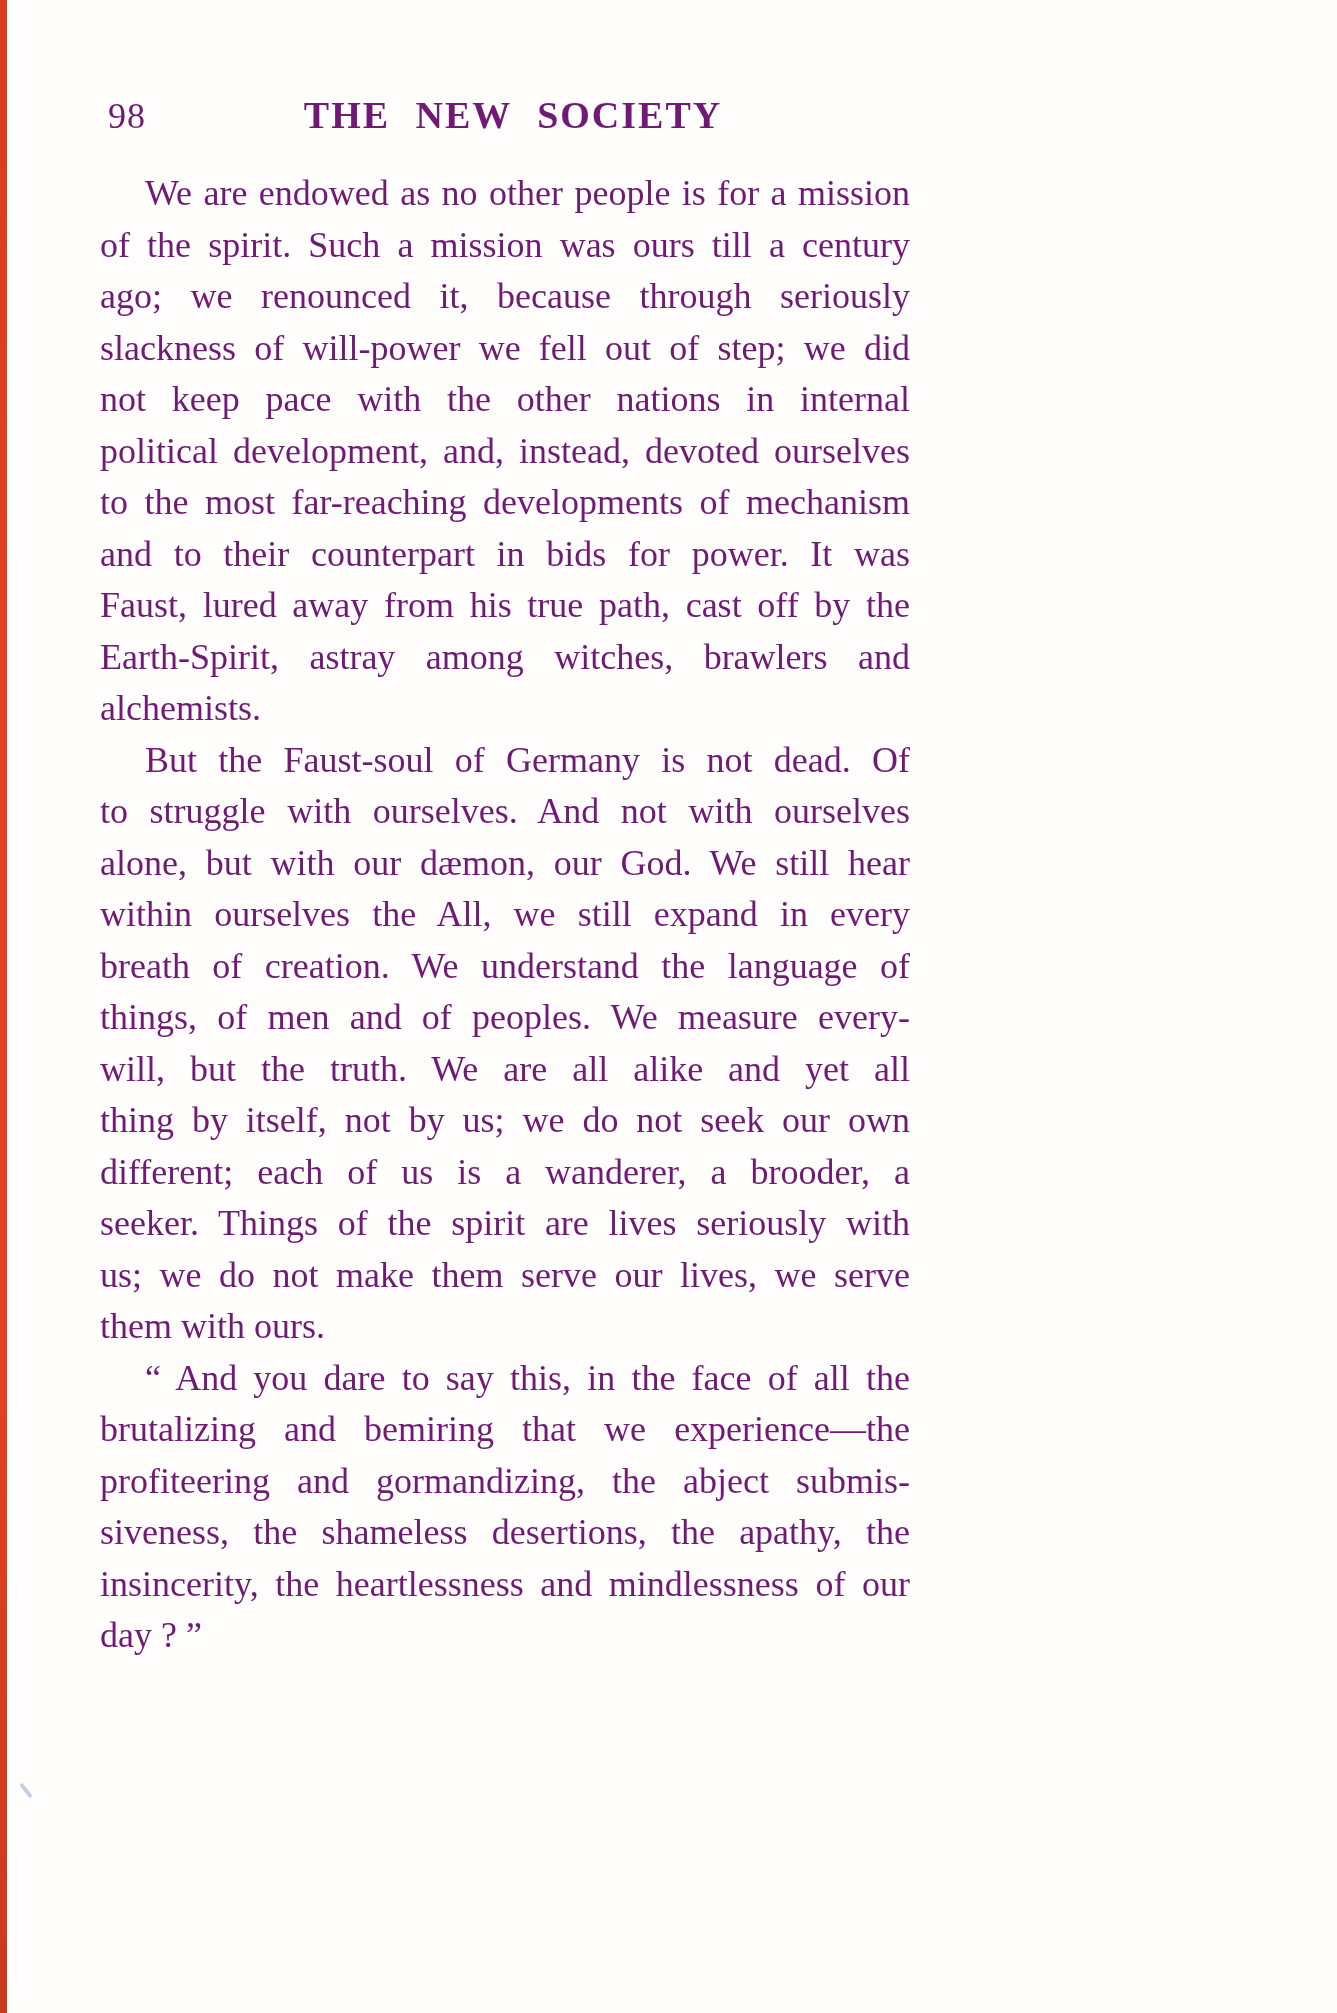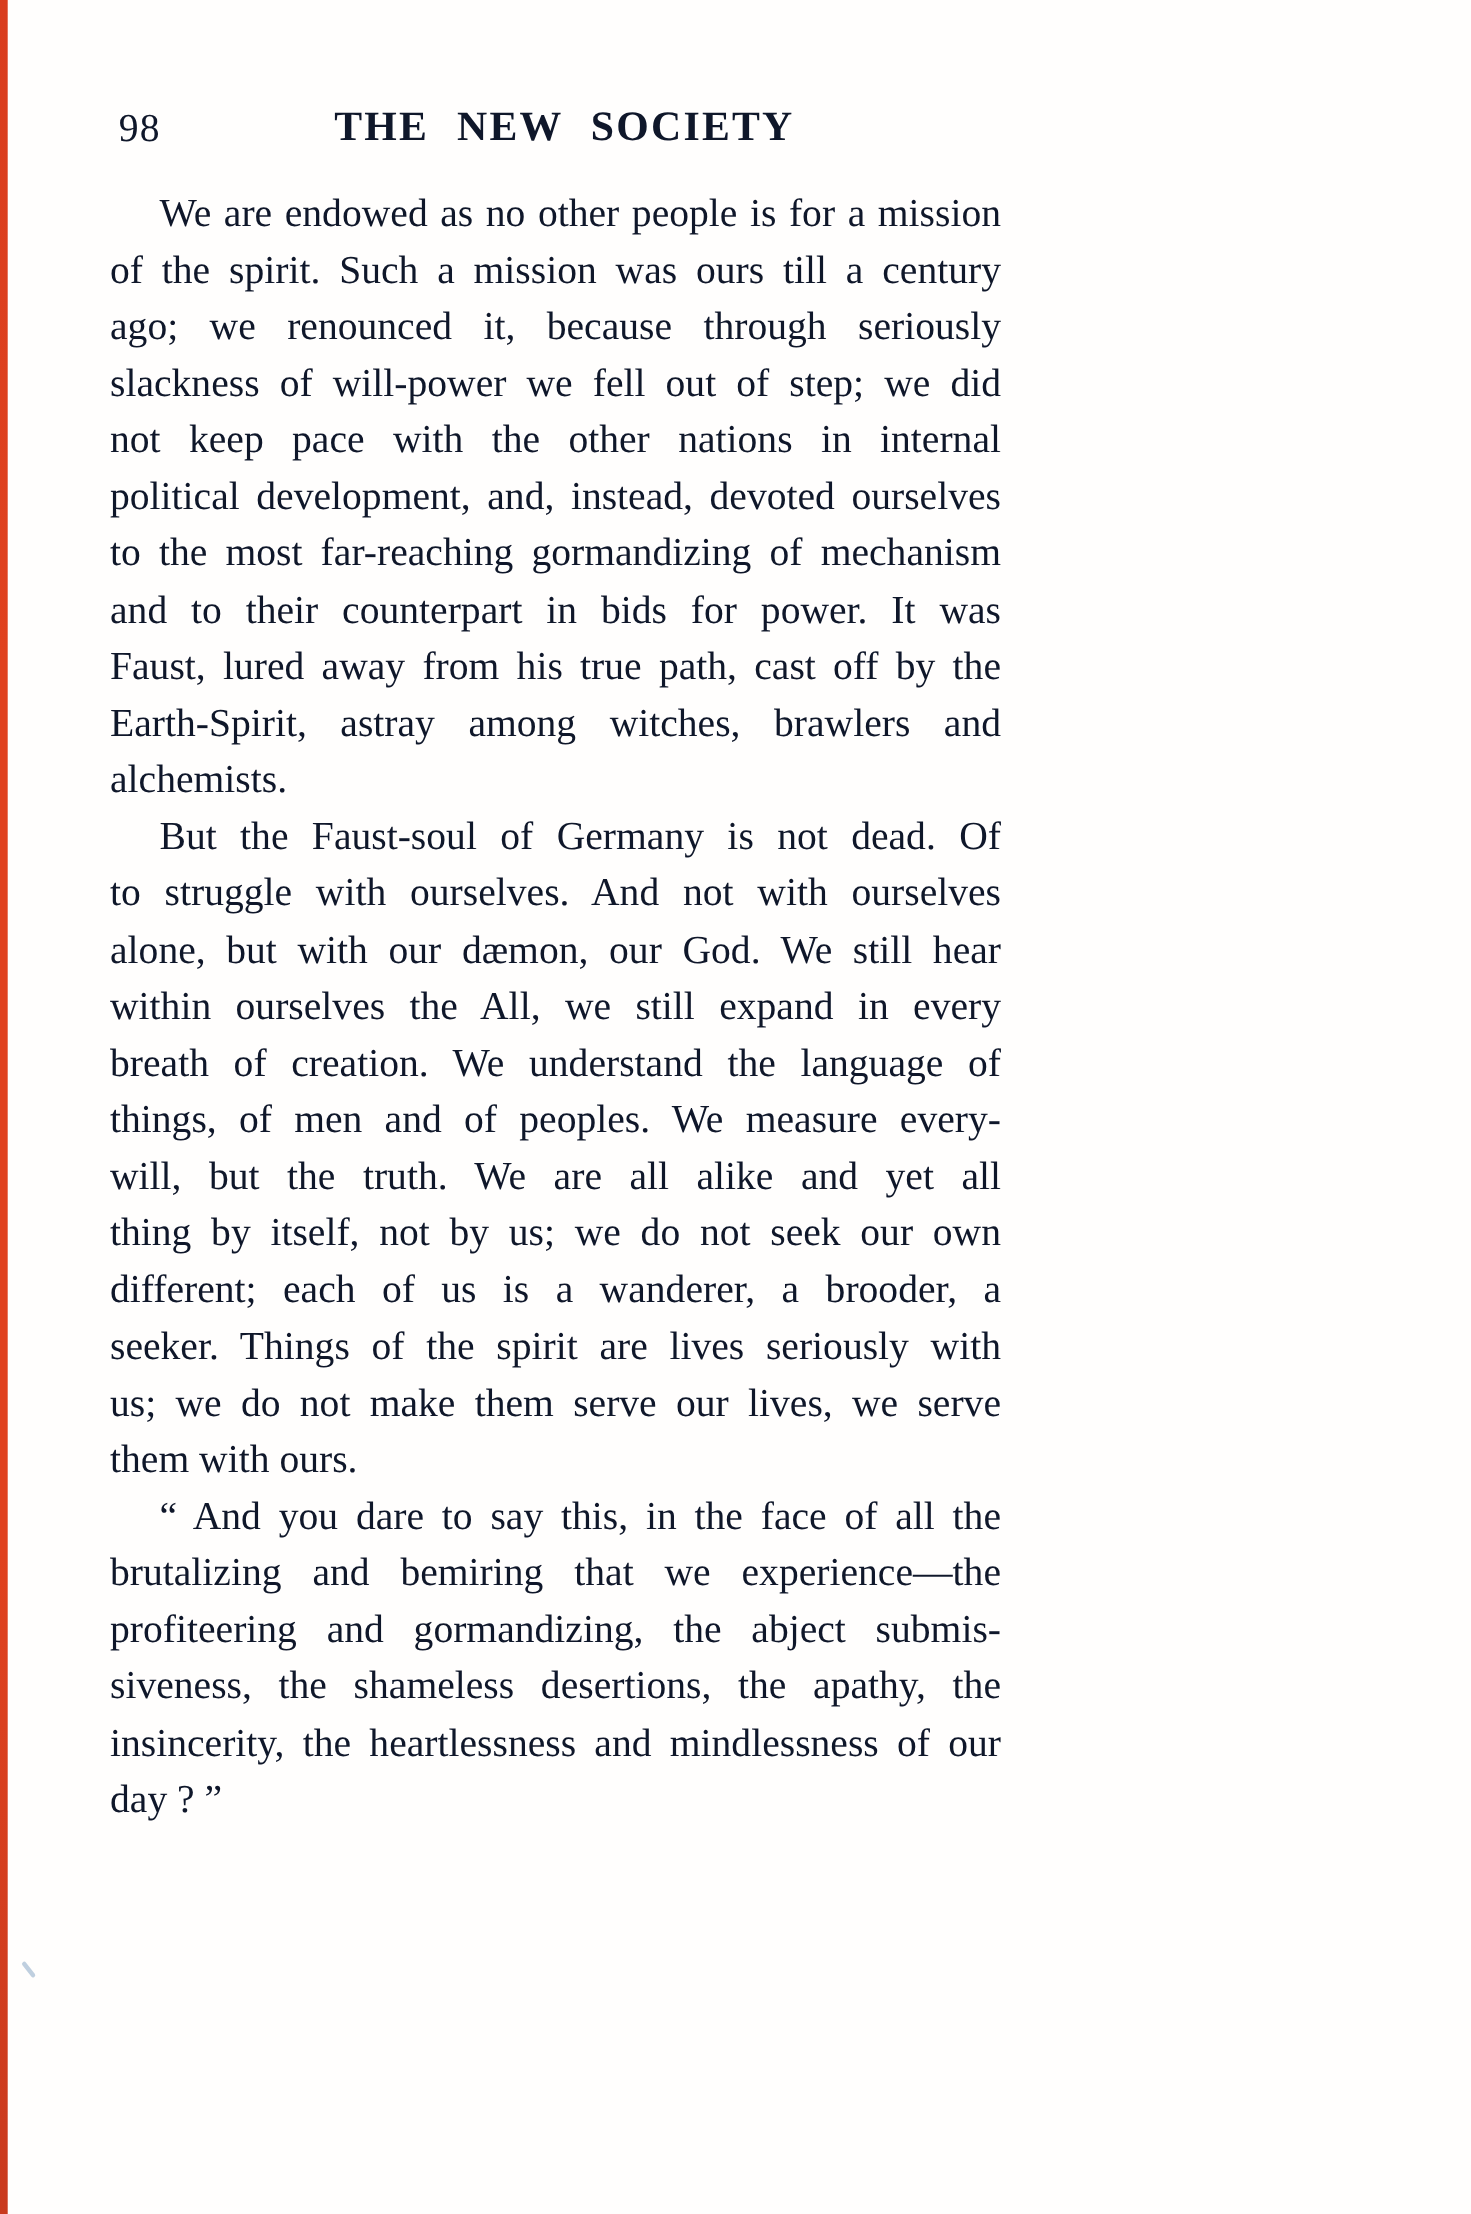--- a/index.html
+++ b/index.html
@@ -7,21 +7,21 @@
     padding: 0;
     background: #ffffff;
   }
   .page {
     position: relative;
     width: 1337px;
     height: 2013px;
     background: #fffefd;
     overflow: hidden;
     font-family: "Liberation Serif", "DejaVu Serif", serif;
-    color: #0f172a;
+    color: #701a75;
   }
   
   .edge-stripe {
     position: absolute;
     left: 0;
     top: 0;
     width: 7px;
     height: 100%;
   }
   
@@ -94,21 +94,21 @@
   </div>
 
   <div class="text-block">
       <div class="paragraph">
         <div class="line indent">We are endowed as no other people is for a mission</div>
         <div class="line">of the spirit.  Such a mission was ours till a century</div>
         <div class="line">ago;  we renounced it, because through seriously</div>
         <div class="line">slackness of will-power we fell out of step;  we did</div>
         <div class="line">not keep pace with the other nations in internal</div>
         <div class="line">political development, and, instead, devoted ourselves</div>
-        <div class="line">to the most far-reaching gormandizing of mechanism</div>
+        <div class="line">to the most far-reaching developments of mechanism</div>
         <div class="line">and to their counterpart in bids for power.  It was</div>
         <div class="line">Faust, lured away from his true path, cast off by the</div>
         <div class="line">Earth-Spirit, astray among witches, brawlers and</div>
         <div class="line last">alchemists.</div>
       </div>
       <div class="paragraph">
         <div class="line indent">But the Faust-soul of Germany is not dead.  Of</div>
         <div class="line">to struggle with ourselves.  And not with ourselves</div>
         <div class="line">alone, but with our dæmon, our God.  We still hear</div>
         <div class="line">within ourselves the All, we still expand in every</div>

